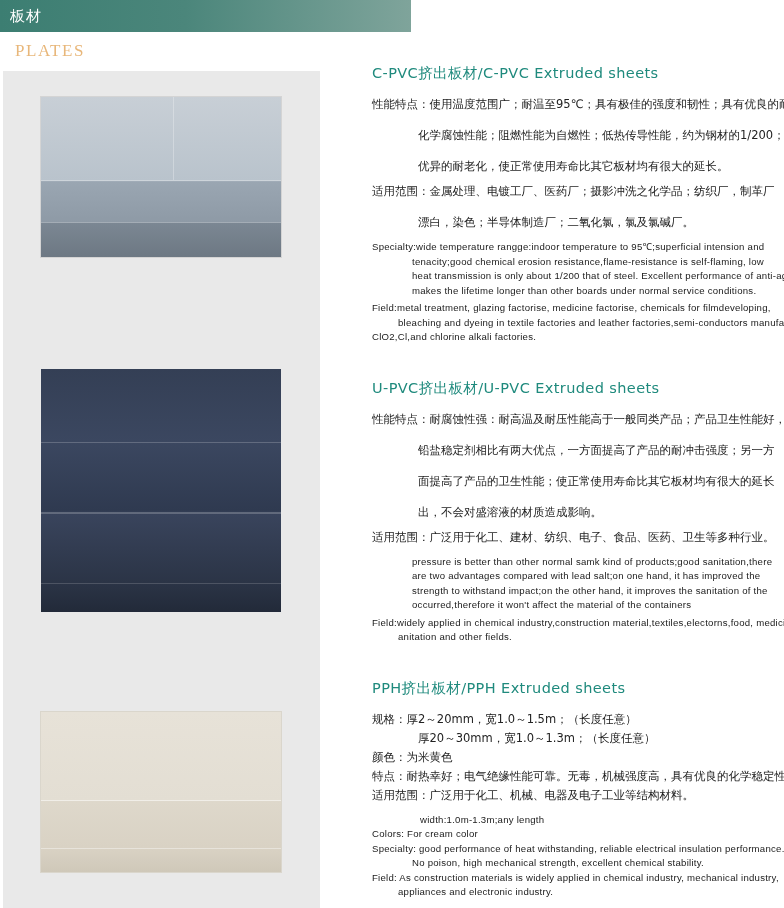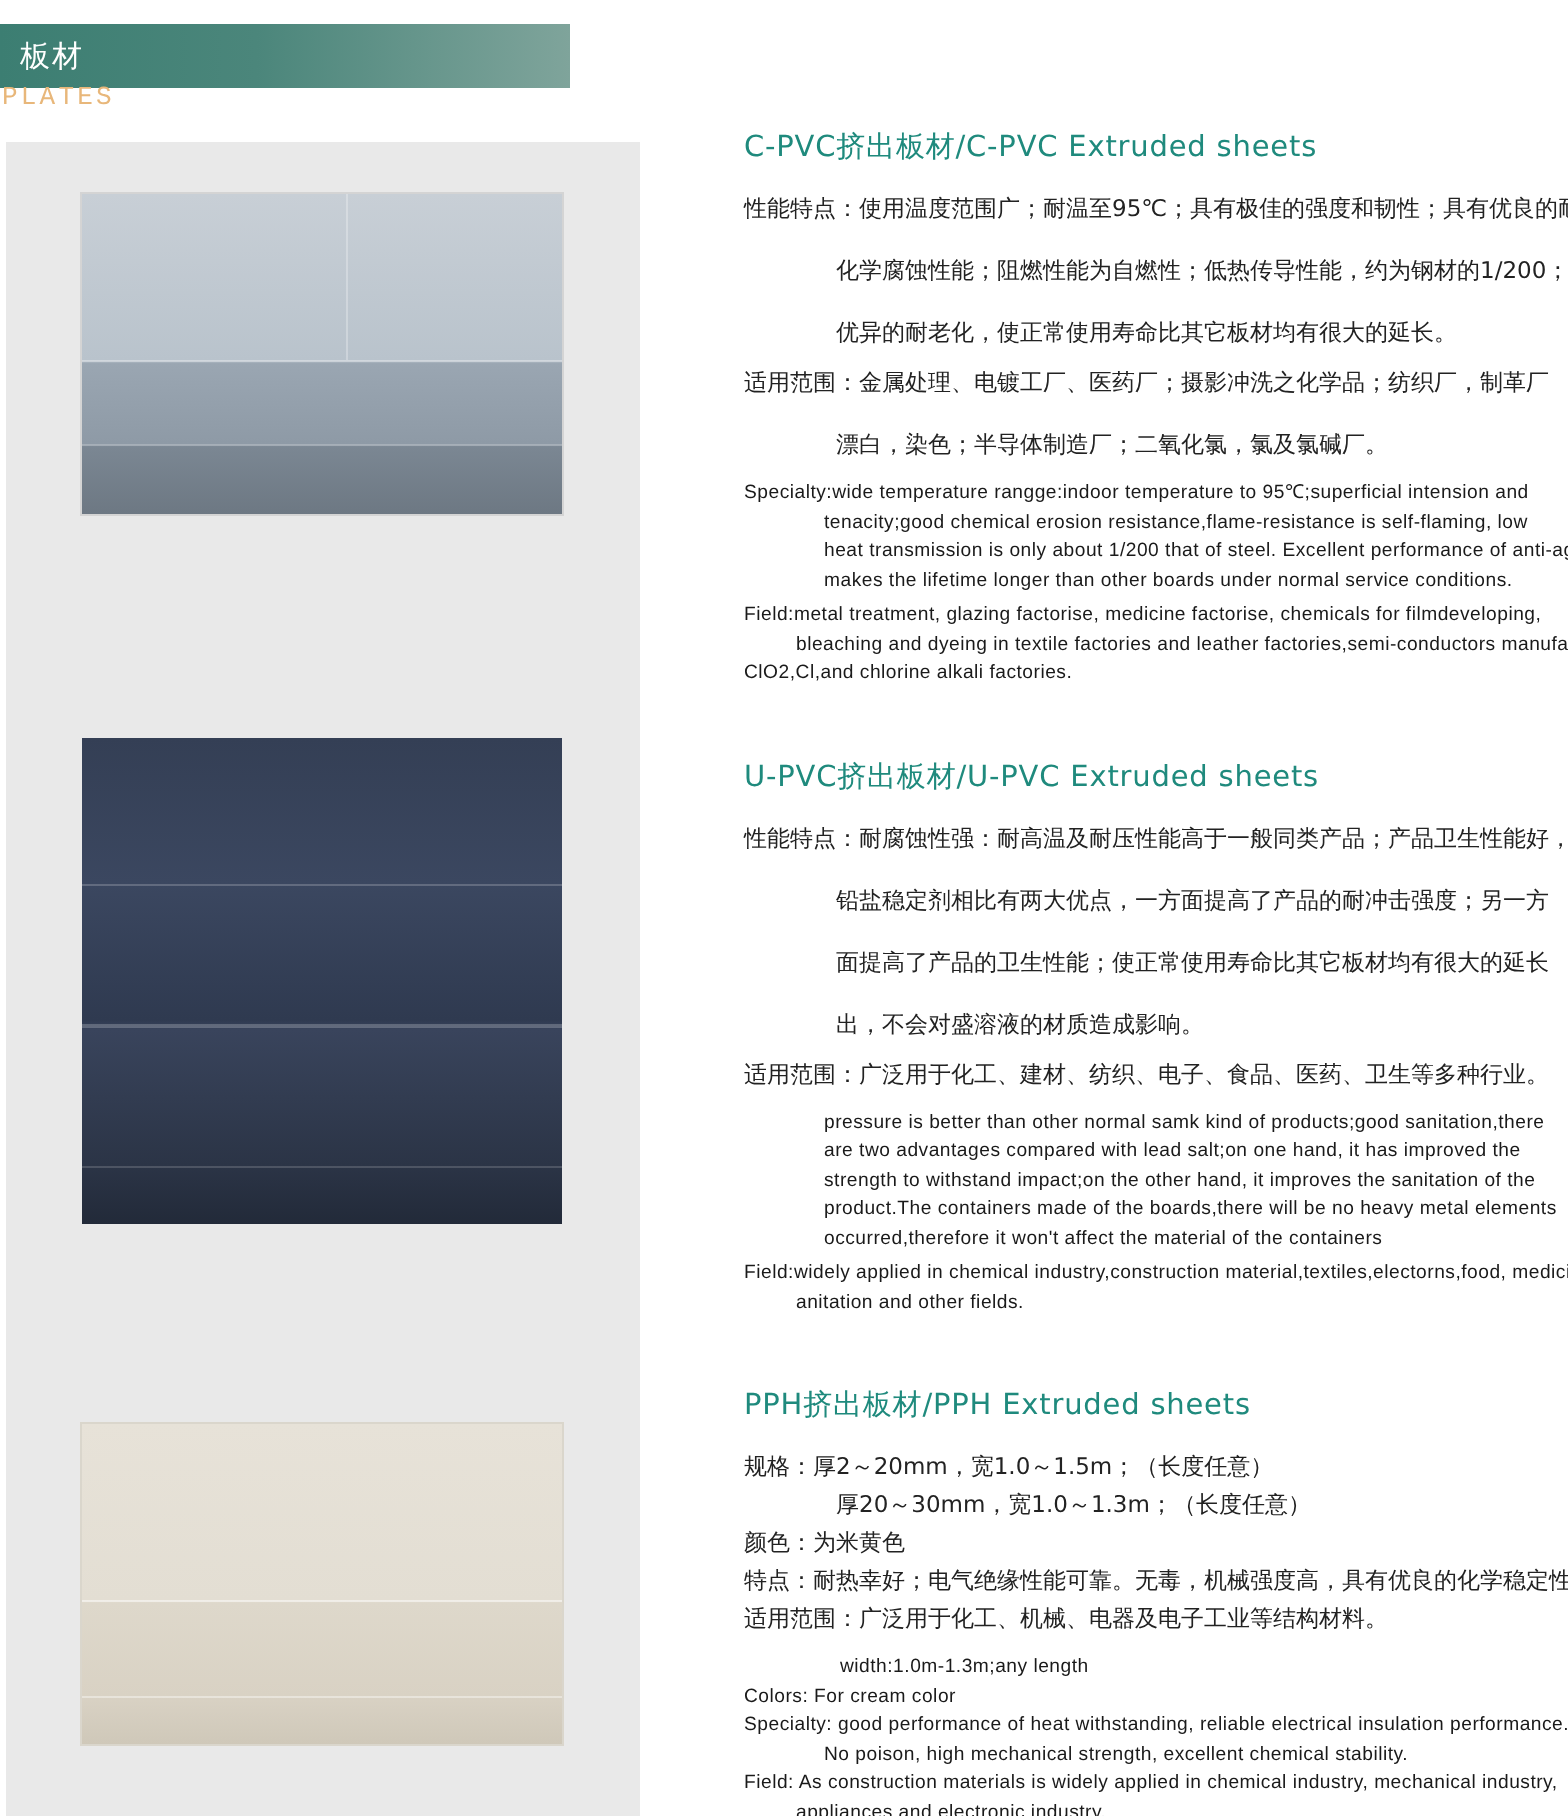--- a/index.html
+++ b/index.html
@@ -11,42 +11,42 @@
     width: 784px;
     height: 908px;
     font-family: "Liberation Sans", sans-serif;
     position: relative;
     overflow: hidden;
   }
   
   .header-bar {
     position: absolute;
     left: 0;
-    top: 12px;
-    width: 285px;
+    top: 0;
+    width: 411px;
     height: 32px;
     background: linear-gradient(to right, #3c7e72 0%, #4b867b 45%, #7fa49b 100%);
   }
   .header-bar .title {
     position: absolute;
     left: 10px;
     top: 7px;
     color: #ffffff;
     font-size: 15px;
     letter-spacing: 1px;
     font-family: "DejaVu Sans", "Liberation Sans", sans-serif;
   }
   .subtitle {
     position: absolute;
-    left: 1px;
+    left: 15px;
     top: 41px;
     color: #e8b77a;
-    font-size: 13px;
+    font-size: 17px;
     letter-spacing: 1.6px;
-    font-family: Liberation Mono, monospace;
+    font-family: Liberation Serif, serif;
   }
   
   .left-col {
     position: absolute;
     left: 3px;
     top: 71px;
     width: 317px;
     height: 837px;
     background: #e9e9e9;
   }
@@ -205,21 +205,20 @@
       <div class="cn-line indent">铅盐稳定剂相比有两大优点，一方面提高了产品的耐冲击强度；另一方</div>
       <div class="cn-line indent">面提高了产品的卫生性能；使正常使用寿命比其它板材均有很大的延长</div>
       <div class="cn-line indent">出，不会对盛溶液的材质造成影响。</div>
       <div class="gap-s"></div>
       <div class="cn-line">适用范围：广泛用于化工、建材、纺织、电子、食品、医药、卫生等多种行业。</div>
     </div>
     <div class="en-block">
       <div class="en-line ind2">pressure is better than other normal samk kind of products;good sanitation,there</div>
       <div class="en-line ind2">are two advantages compared with lead salt;on one hand, it has improved the</div>
       <div class="en-line ind2">strength to withstand impact;on the other hand, it improves the sanitation of the</div>
-      <div class="en-line ind2">product.The containers made of the boards,there will be no heavy metal elements</div>
       <div class="en-line ind2">occurred,therefore it won't affect the material of the containers</div>
       <div class="en-line en-para">Field:widely applied in chemical industry,construction material,textiles,electorns,food, medicines,s</div>
       <div class="en-line ind1">anitation and other fields.</div>
     </div>
   </div>
 
   <div class="gap-m"></div>
 
   <div class="section">
     <div class="sec-title">PPH挤出板材/PPH Extruded sheets</div>

